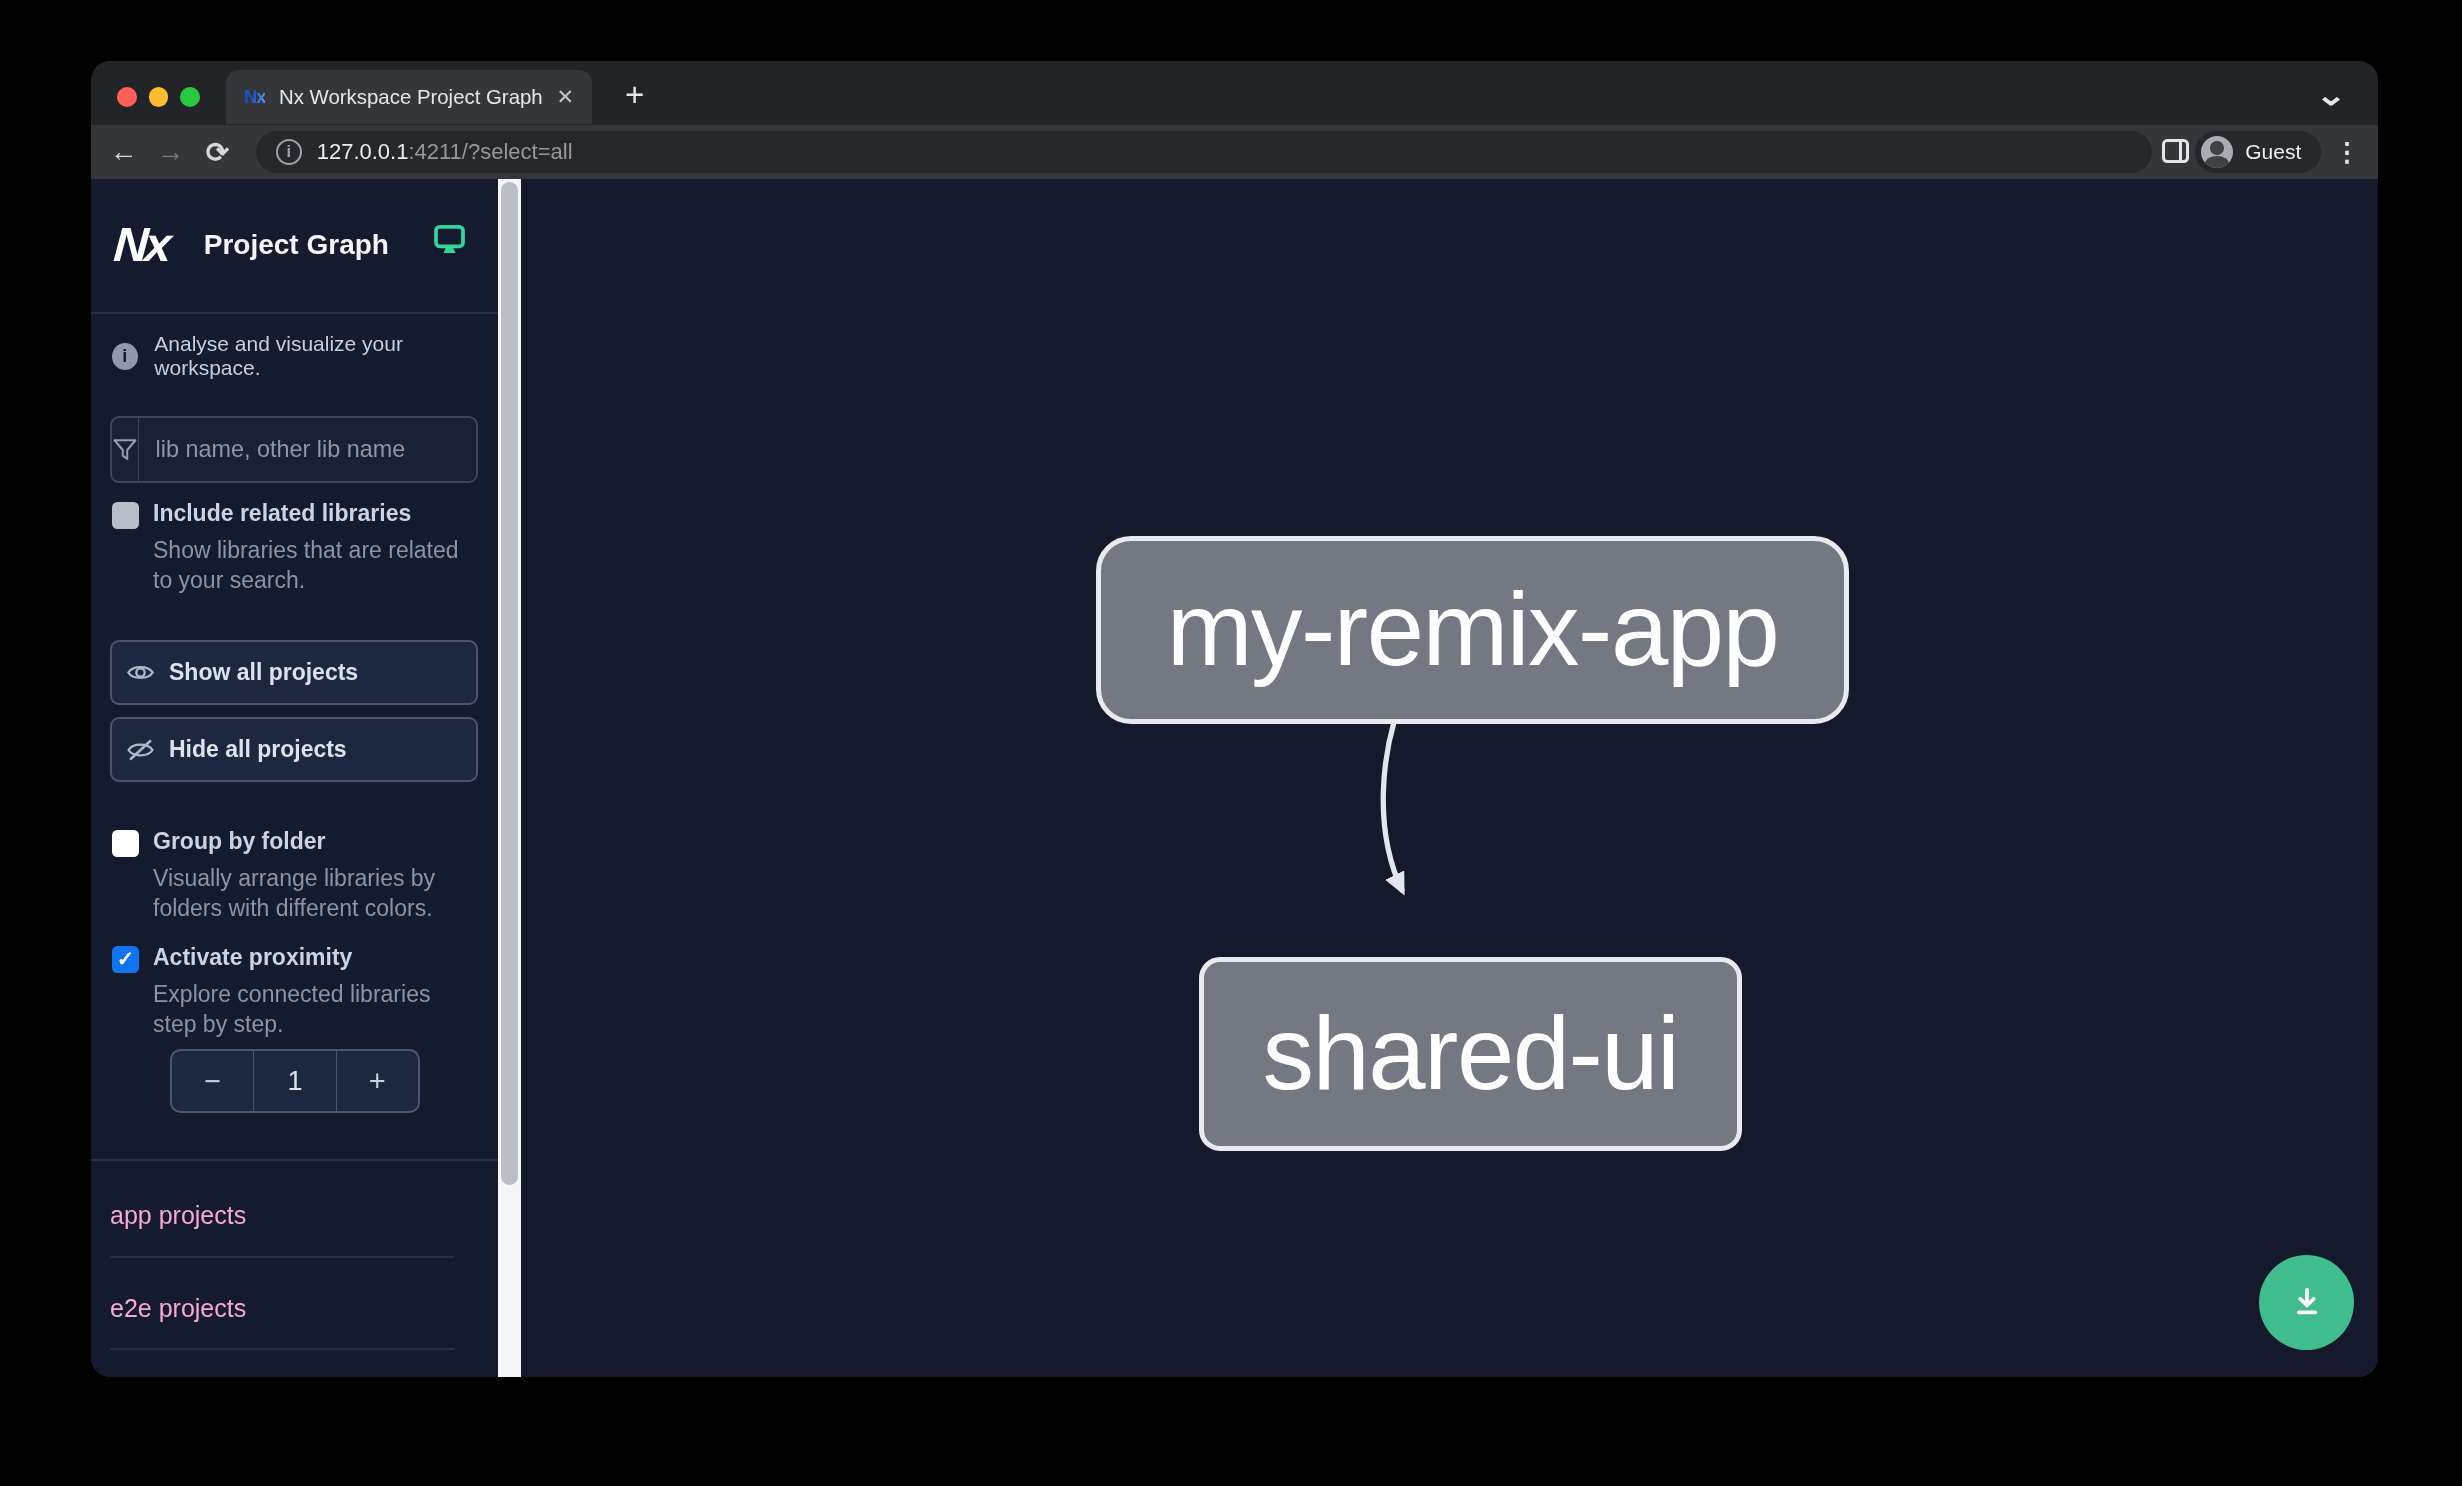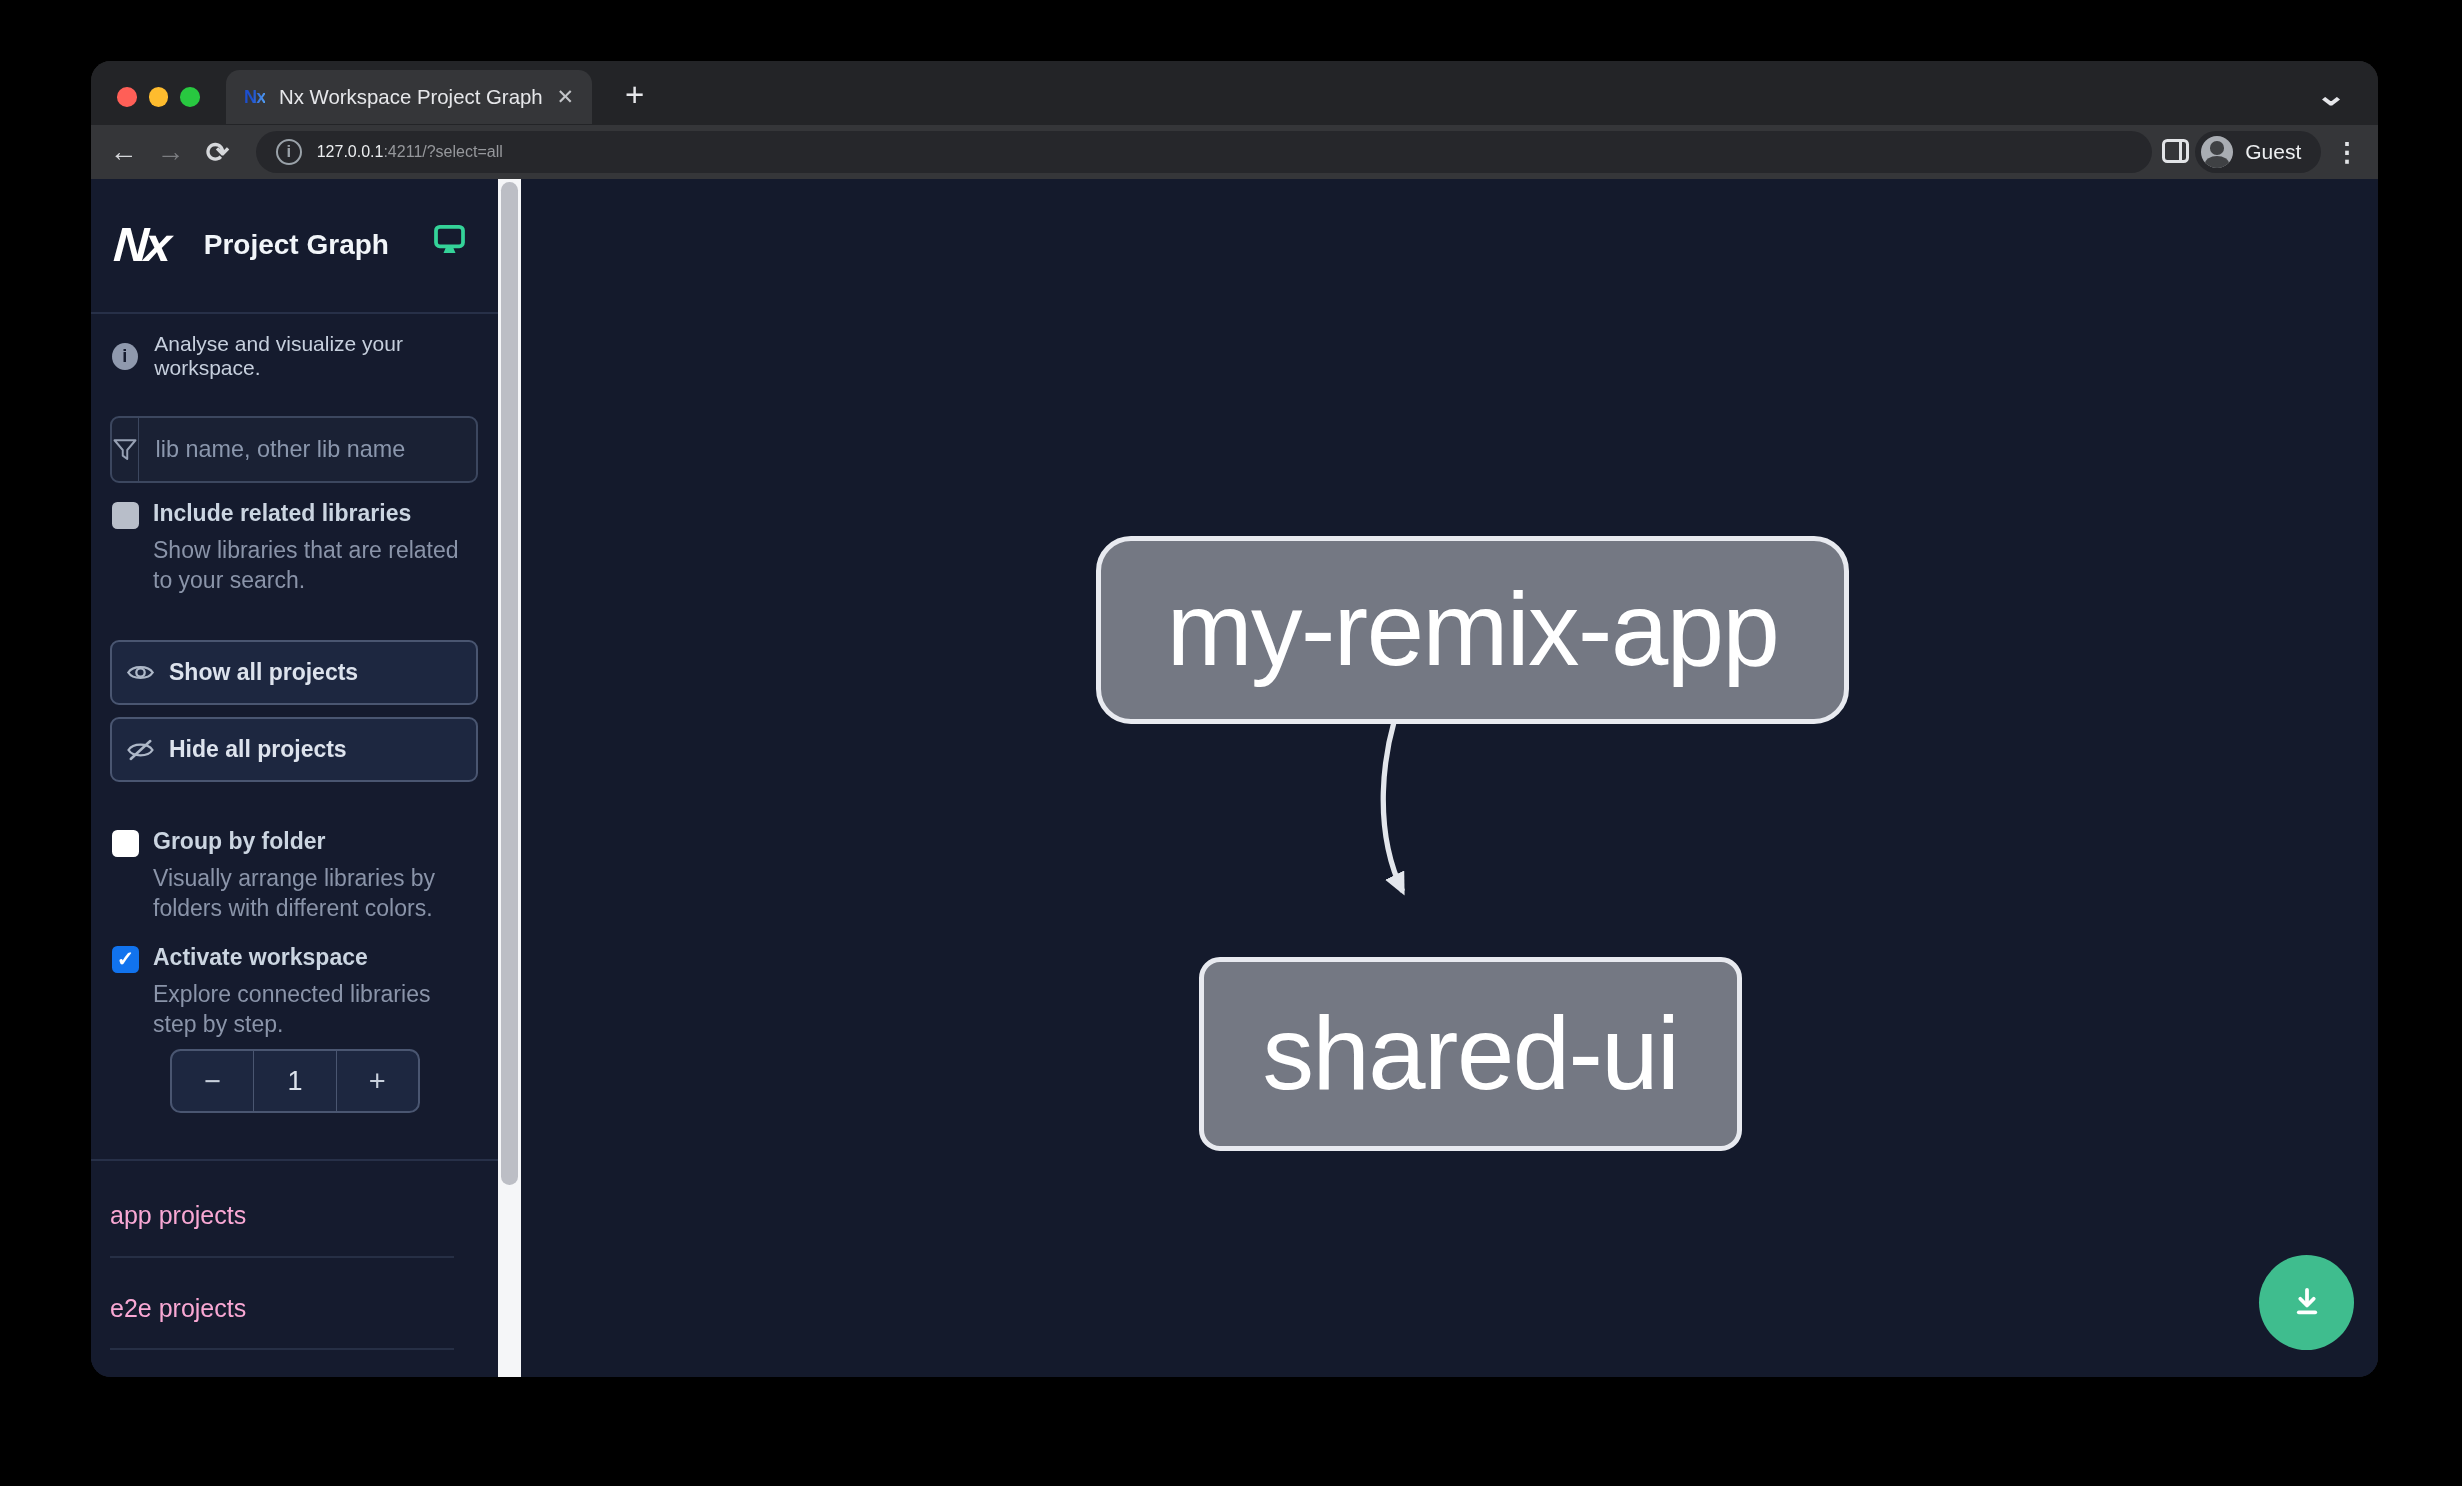--- a/index.html
+++ b/index.html
@@ -30,21 +30,21 @@
   .toolbar { height:54px; background:#353639; display:flex; align-items:center; position:relative; flex:0 0 auto; }
   .navbtn { font-size:28px; color:#d6d8db; width:47px; text-align:center; }
   .navbtn.back { margin-left:9px; }
   .navbtn.fwd { color:#7b7d81; }
   .navbtn.reload { font-weight:600; }
   .urlbar { position:absolute; left:165px; top:6px; width:1896px; height:42px; border-radius:21px;
             background:#26272b; display:flex; align-items:center; padding:0 19.7px; }
   .info-icon { width:26px; height:26px; border:2.3px solid #9aa2a9; border-radius:50%; color:#9aa2a9;
                font-size:16.6px; font-weight:700; display:flex; align-items:center; justify-content:center;
                font-style:normal; margin-right:15px; flex:0 0 auto; }
-  .url { font-size:16px; white-space:nowrap; }
+  .url { font-size:22px; white-space:nowrap; }
   .url .host { color:#eceef0; }
   .url .rest { color:#96989c; }
   .sidepanel-icon { position:absolute; right:189px; top:13.6px; width:27px; height:24px;
                     border:3px solid #e2e4e7; border-radius:5.3px; }
   .sidepanel-icon::after { content:""; position:absolute; right:3.8px; top:0; bottom:0; width:3px; background:#e2e4e7; }
   .guest { position:absolute; right:57px; top:6px; height:42px; min-width:118px; border-radius:21px;
            background:#26272b; display:flex; align-items:center; padding:0 19.7px 0 6px; }
   .avatar { width:32px; height:32px; border-radius:50%; background:#a9adb3; position:relative; overflow:hidden; margin-right:12px; }
   .avatar::before { content:""; position:absolute; left:9px; top:5.3px; width:13.6px; height:13.6px; border-radius:50%; background:#3f4144; }
   .avatar::after  { content:""; position:absolute; left:3.8px; top:20.4px; width:24px; height:15px; border-radius:50% 50% 0 0; background:#3f4144; }
@@ -215,21 +215,21 @@
       </div>
 
       <div class="toggle t-group">
         <span class="cbx white"></span>
         <span class="tlabel">Group by folder</span>
         <span class="tdesc">Visually arrange libraries by folders with different colors.</span>
       </div>
 
       <div class="toggle t-prox">
         <span class="cbx blue">✓</span>
-        <span class="tlabel">Activate workspace</span>
+        <span class="tlabel">Activate proximity</span>
         <span class="tdesc">Explore connected libraries step by step.</span>
       </div>
 
       <div class="stepper">
         <span class="step-seg">−</span>
         <span class="step-seg step-val">1</span>
         <span class="step-seg">+</span>
       </div>
 
       <div class="divider div-projects"></div>

